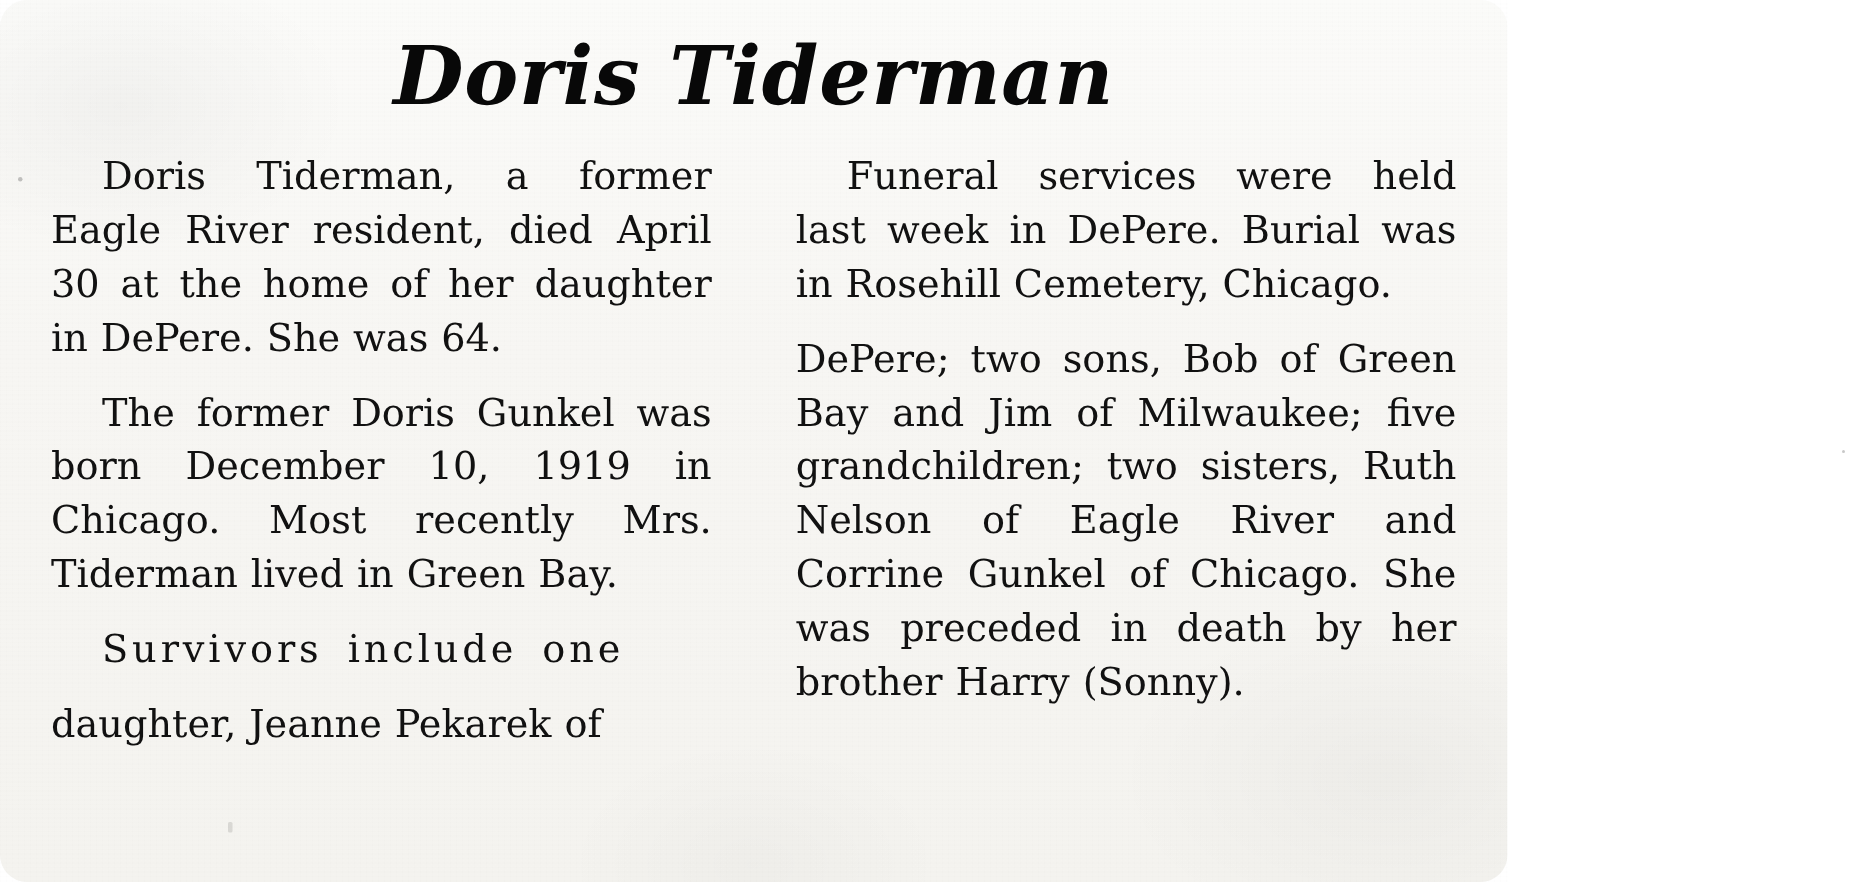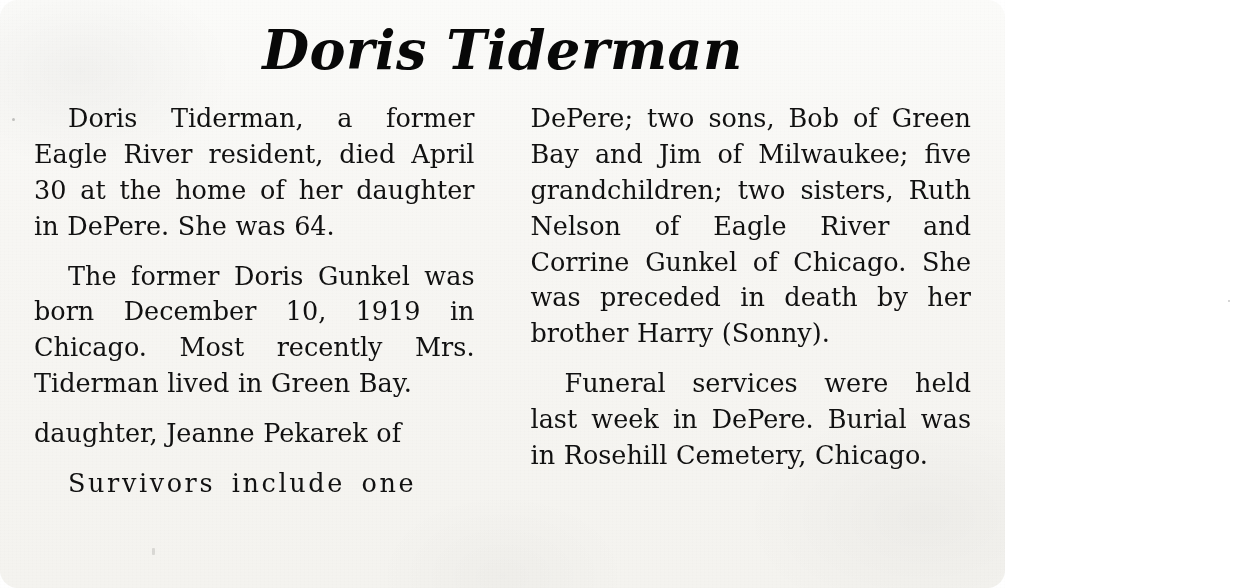--- a/index.html
+++ b/index.html
@@ -105,23 +105,23 @@
   <div class="speck s2"></div>
   <div class="speck s3"></div>
 
   <div class="headline">Doris Tiderman</div>
 
   <div class="columns">
 
     <div class="col">
       <p class="para">Doris Tiderman, a former Eagle River resident, died April 30 at the home of her daughter in DePere. She was 64.</p>
       <p class="para">The former Doris Gunkel was born December 10, 1919 in Chicago. Most recently Mrs. Tiderman lived in Green Bay.</p>
+      <p class="para spaced">Survivors include one</p>
       <p class="para" style="text-indent:0;">daughter, Jeanne Pekarek of</p>
-      <p class="para spaced">Survivors include one</p>
     </div>
 
     <div class="col">
+      <p class="para">Funeral services were held last week in DePere. Burial was in Rosehill Cemetery, Chicago.</p>
       <p class="para" style="text-indent:0;">DePere; two sons, Bob of Green Bay and Jim of Milwaukee; five grandchildren; two sisters, Ruth Nelson of Eagle River and Corrine Gunkel of Chicago. She was preceded in death by her brother Harry (Sonny).</p>
-      <p class="para">Funeral services were held last week in DePere. Burial was in Rosehill Cemetery, Chicago.</p>
     </div>
 
   </div>
 </div>
 
 </body></html>

